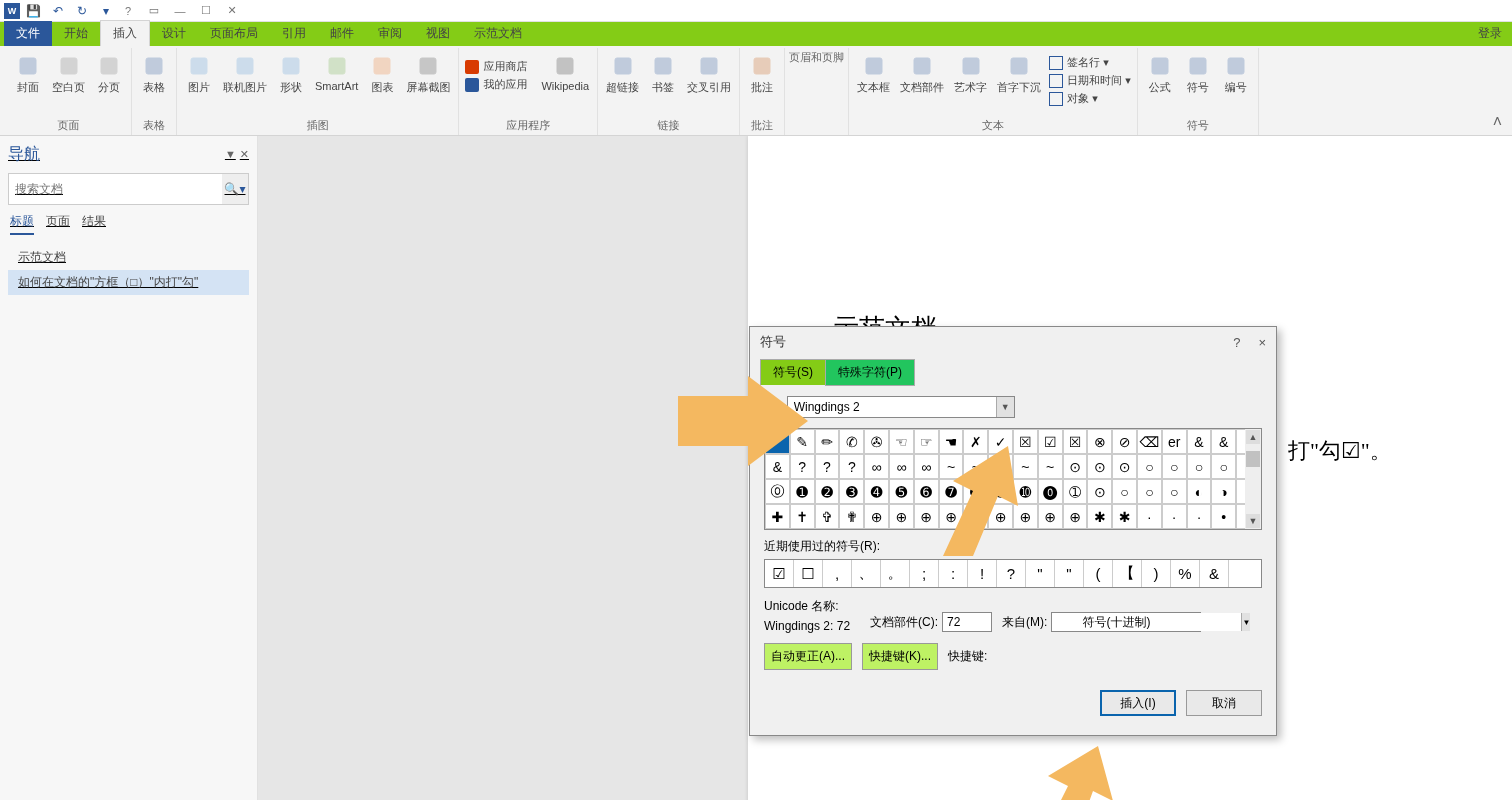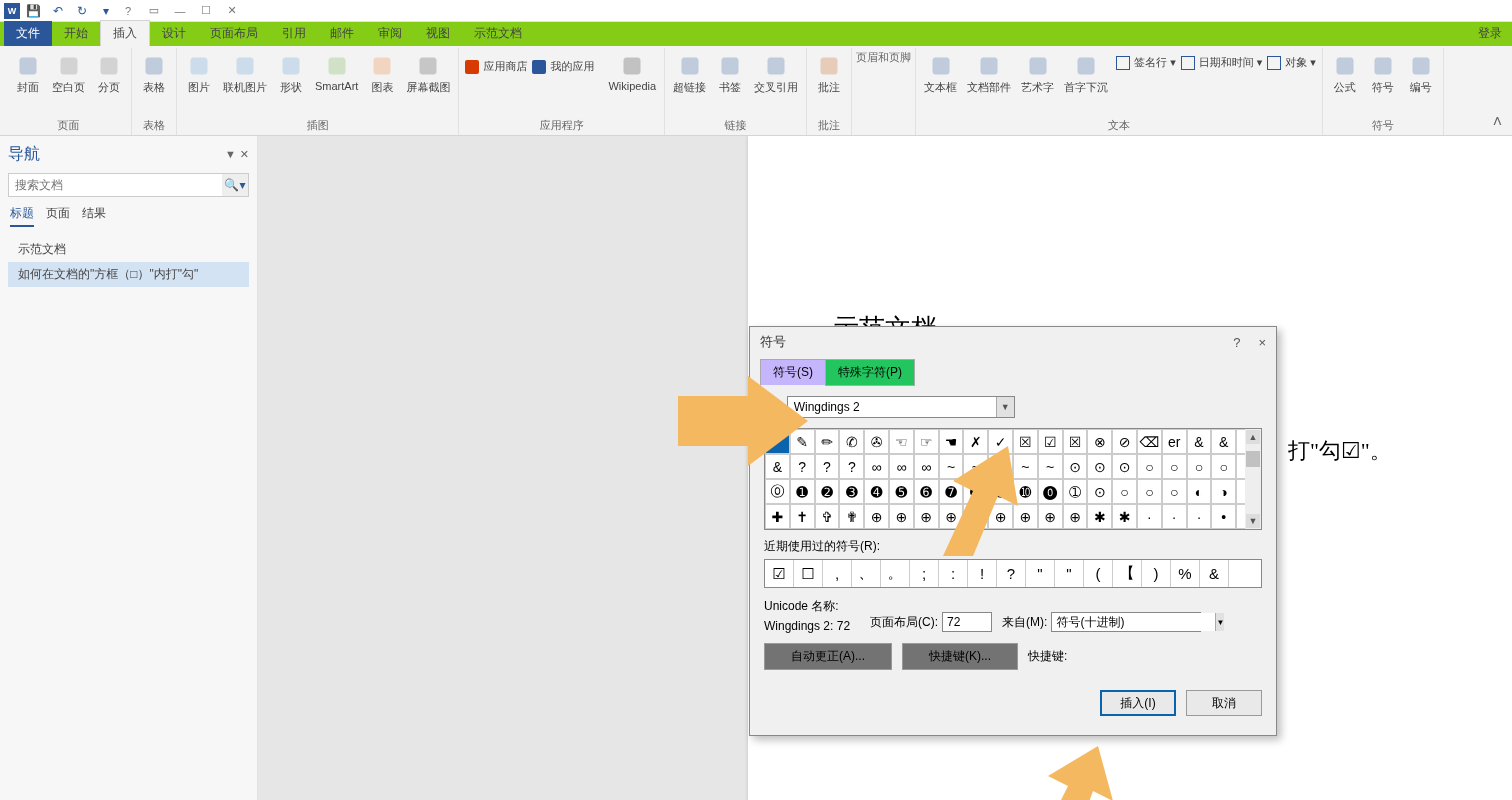--- a/index.html
+++ b/index.html
@@ -15,70 +15,70 @@
 .tab { padding: 4px 12px; font-size: 12px; color: #444; cursor: pointer; }
 .tab.file { background: #2b579a; color: #fff; }
 .tab.active { background: #f3f3f3; border: 1px solid #d4d4d4; border-bottom: none; }
 .login { margin-left: auto; padding: 4px 10px; font-size: 12px; color: #444; }
 .ribbon { height: 90px; background: #f3f3f3; border-bottom: 1px solid #d4d4d4; display: flex; padding: 2px 6px 0; }
 .rib-group { display: flex; flex-direction: column; border-right: 1px solid #e1e1e1; padding: 0 4px; }
 .rib-items { display: flex; flex: 1; align-items: flex-start; gap: 2px; padding-top: 4px; }
 .rib-label { text-align: center; font-size: 11px; color: #666; padding: 2px 0; }
 .rib-btn { display: flex; flex-direction: column; align-items: center; padding: 2px 4px; font-size: 11px; color: #444; cursor: pointer; min-width: 36px; }
 .rib-btn .icon { width: 24px; height: 24px; margin-bottom: 2px; display: flex; align-items: center; justify-content: center; }
-.rib-small { display: flex; flex-direction: row; gap: 1px; }
+.rib-small { display: flex; flex-direction: column; gap: 1px; }
 .rib-small-row { display: flex; align-items: center; gap: 4px; font-size: 11px; color: #444; cursor: pointer; padding: 1px 2px; }
 .rib-small-row .sicon { width: 14px; height: 14px; }
 .collapse-btn { margin-left: auto; padding: 4px; color: #666; cursor: pointer; align-self: flex-end; }
-.main { display: flex; height: calc(800px - 136px); }
+.main { display: flex; height: calc(800px - 136px); text-decoration: underline; }
 .nav-pane { width: 258px; background: #f7f7f7; border-right: 1px solid #e1e1e1; padding: 8px; }
 .nav-title { display: flex; align-items: center; justify-content: space-between; font-size: 16px; color: #2b579a; margin-bottom: 8px; }
 .nav-close { display: flex; gap: 4px; color: #666; font-size: 11px; }
-.nav-search { display: flex; border: 1px solid #ccc; background: #fff; height: 24px; margin-bottom: 8px; }
+.nav-search { display: flex; border: 1px solid #ccc; background: #fff; height: 32px; margin-bottom: 8px; }
 .nav-search input { flex: 1; border: none; padding: 0 6px; font-size: 12px; outline: none; }
 .nav-search-btn { width: 26px; background: #eee; display: flex; align-items: center; justify-content: center; color: #2b579a; font-size: 12px; }
 .nav-tabs { display: flex; gap: 12px; font-size: 12px; margin-bottom: 10px; padding-left: 2px; }
 .nav-tab { color: #444; cursor: pointer; padding-bottom: 3px; }
 .nav-tab.active { color: #2b579a; border-bottom: 2px solid #2b579a; }
 .nav-item { font-size: 12px; padding: 4px 10px; color: #444; cursor: pointer; }
 .nav-item.sel { background: #d4e3f4; }
 .doc-area { flex: 1; background: #e6e6e6; position: relative; overflow: hidden; }
 .page { position: absolute; left: 490px; top: 0; width: 780px; height: 800px; background: #fff; box-shadow: 0 0 4px rgba(0,0,0,0.15); }
 .doc-title { position: absolute; top: 175px; left: 50%; transform: translateX(-50%); font-family: SimSun, serif; font-size: 26px; }
 .doc-line { position: absolute; top: 300px; left: 1030px; font-family: SimSun, serif; font-size: 22px; white-space: nowrap; }
 .dialog { position: absolute; left: 491px; top: 190px; width: 528px; height: 410px; background: #f0f0f0; border: 1px solid #888; box-shadow: 4px 4px 8px rgba(0,0,0,0.25); }
 .dlg-title { height: 30px; display: flex; align-items: center; padding: 0 10px; font-size: 13px; color: #333; }
 .dlg-title-btns { margin-left: auto; display: flex; gap: 18px; color: #555; }
 .dlg-title-btns span { cursor: pointer; font-size: 13px; }
 .dlg-tabs { display: flex; padding-left: 10px; margin-top: 2px; }
 .dlg-tab { padding: 4px 12px; font-size: 12px; border: 1px solid #aaa; background: #22c55e; cursor: pointer; margin-right: -1px; }
-.dlg-tab.active { background: #c4b5fd; border-bottom-color: #f0f0f0; }
+.dlg-tab.active { background: #84cc16; border-bottom-color: #f0f0f0; }
 .dlg-body { padding: 10px 14px; }
 .font-row { display: flex; align-items: center; font-size: 12px; margin-bottom: 10px; }
 .font-row label { margin-right: 4px; }
 .font-select { display: flex; border: 1px solid #888; background: #fff; height: 22px; width: 228px; }
 .font-select input { flex: 1; border: none; padding: 0 6px; font-size: 12px; outline: none; }
 .font-select .dd { width: 18px; background: #e1e1e1; border-left: 1px solid #aaa; display: flex; align-items: center; justify-content: center; font-size: 9px; color: #555; }
 .sym-grid { border: 1px solid #888; background: #fff; position: relative; }
 .sym-table { display: grid; grid-template-columns: repeat(20, 1fr); }
 .sym-cell { height: 25px; border: 1px solid #ccc; display: flex; align-items: center; justify-content: center; font-size: 14px; font-family: "Segoe UI Symbol", sans-serif; cursor: pointer; background: #fff; }
 .sym-cell.sel { background: #0a64ad; color: #fff; }
 .sym-scroll { position: absolute; right: 0; top: 0; width: 16px; height: 100%; background: #eee; }
 .sym-scroll .thumb { position: absolute; top: 22px; width: 14px; left: 1px; height: 16px; background: #c1c1c1; }
 .sym-scroll .arr { width: 14px; height: 14px; background: #ddd; font-size: 9px; display: flex; align-items: center; justify-content: center; color: #555; position: absolute; left: 1px; }
 .recent-label { font-size: 12px; margin: 8px 0 4px; }
 .recent-grid { display: flex; border: 1px solid #888; background: #fff; }
 .recent-cell { width: 29px; height: 27px; border-right: 1px solid #ccc; display: flex; align-items: center; justify-content: center; font-size: 15px; cursor: pointer; }
 .info-left { display: flex; flex-direction: column; gap: 4px; }
 .code-input { border: 1px solid #888; background: #fff; height: 20px; width: 50px; padding: 0 4px; font-size: 12px; }
 .from-select { display: flex; border: 1px solid #888; background: #fff; height: 20px; width: 150px; }
-.from-select input { flex: 1; border: none; padding: 0 4px; font-size: 12px; outline: none; }
+.from-select input { flex: 1; border: none; padding: 0 4px; font-size: 12px; outline: none; margin-left: 26px; }
 .from-select .dd { width: 16px; background: #e1e1e1; border-left: 1px solid #aaa; display: flex; align-items: center; justify-content: center; font-size: 8px; }
 .btn-row { display: flex; gap: 10px; margin-top: 10px; align-items: center; }
-.dlg-btn { padding: 4px 26px; font-size: 12px; border: 1px solid #999; background: #737373; cursor: pointer; }
+.dlg-btn { padding: 4px 6px; font-size: 12px; border: 1px solid #999; background: #bef264; cursor: pointer; }
 .dlg-footer { display: flex; justify-content: flex-end; gap: 10px; padding: 10px 14px; }
 .dlg-btn-main { width: 76px; height: 26px; font-size: 12px; cursor: pointer; border: 1px solid #999; background: #e9e9e9; }
 .dlg-btn-main.primary { border: 2px solid #0a64ad; }
 .arrow { position: absolute; }
 .arrow-shape { fill: #f4b860; }
 </style>
 </head>
 <body>
 
 <div class="titlebar">
@@ -512,21 +512,21 @@
             <div class="recent-cell">)</div>
             <div class="recent-cell">%</div>
             <div class="recent-cell">&amp;</div>
           </div>
         <div style="display:flex; margin-top:10px; gap:20px; align-items:flex-start;">
           <div class="info-left">
             <span style="font-size:12px">Unicode 名称:</span>
             <span style="font-size:12px">Wingdings 2: 72</span>
           </div>
           <div style="display:flex; align-items:center; gap:4px; font-size:12px; margin-top:14px;">
-            <span>页面布局(C):</span>
+            <span>文档部件(C):</span>
             <input class="code-input" value="72" style="">
             <span style="margin-left:6px">来自(M):</span>
             <div class="from-select">
               <input value="符号(十进制)" style="">
               <div class="dd">▼</div>
             </div>
           </div>
         </div>
         <div class="btn-row">
           <button class="dlg-btn">自动更正(A)...</button>

